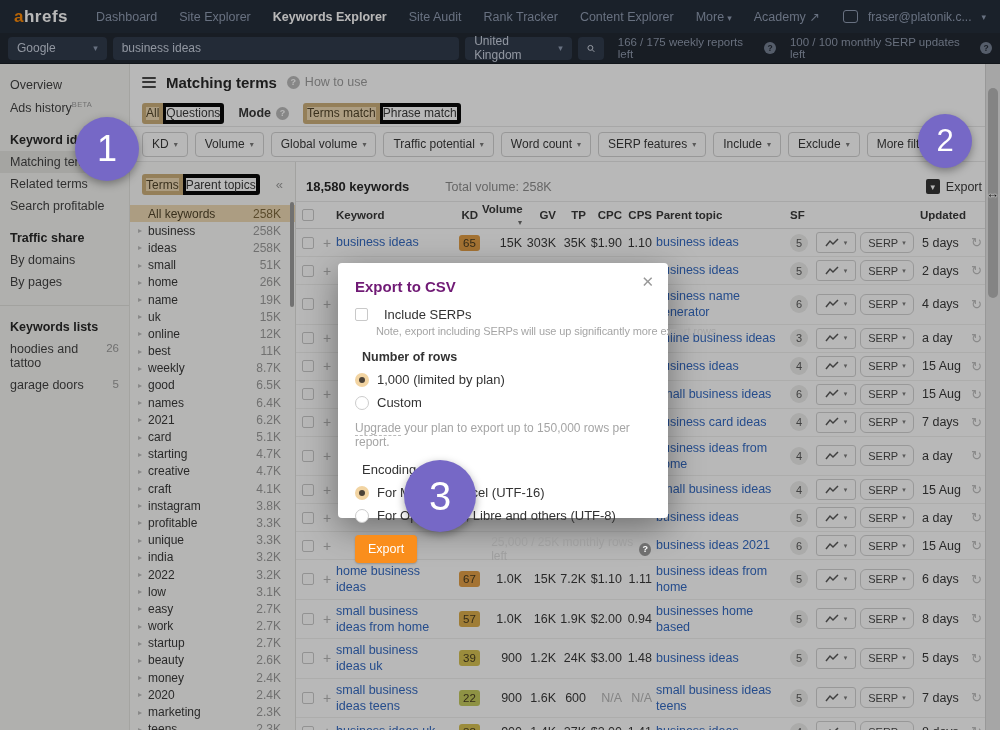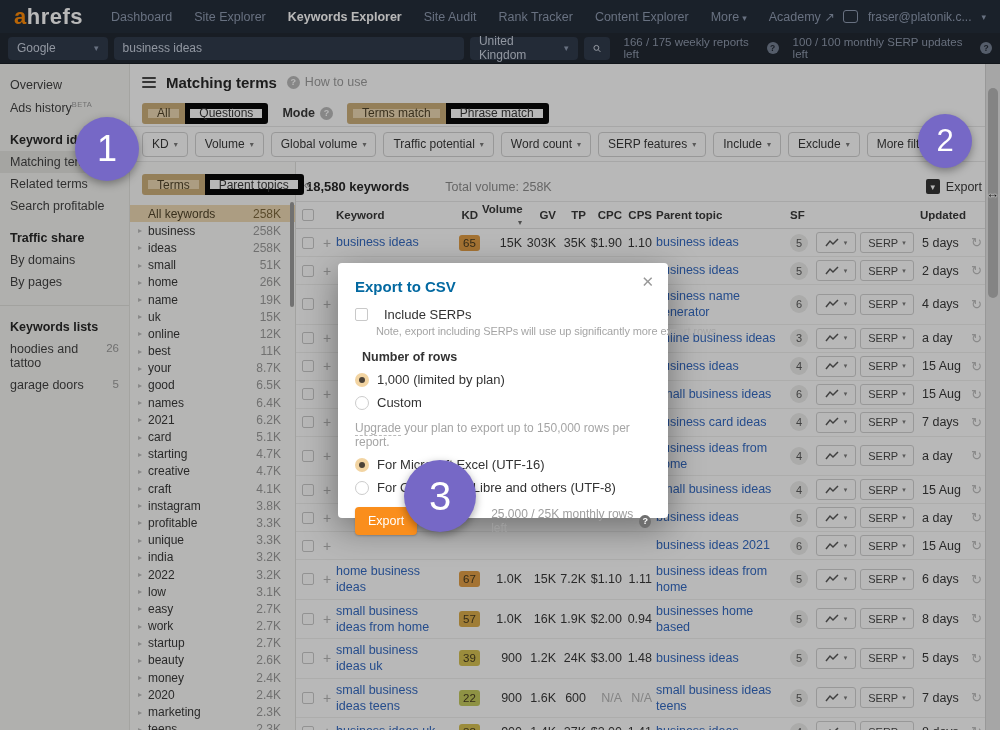--- a/index.html
+++ b/index.html
@@ -2,41 +2,41 @@
 <html><head>
 <meta charset="utf-8">
 <style>
   html,body{margin:0;padding:0;background:#222;}
   *{box-sizing:border-box;font-family:"Liberation Sans","DejaVu Sans",sans-serif;}
   .screen{position:relative;width:1000px;height:730px;overflow:hidden;background:#fff;}
 
   
   .topnav{position:absolute;left:0;top:0;width:1000px;height:33px;background:#1e2734;
     display:flex;align-items:center;padding:0 14px;}
-  .logo{font-size:22px;font-weight:bold;color:#fff;letter-spacing:.5px;margin-right:28px;}
+  .logo{font-size:17px;font-weight:bold;color:#fff;letter-spacing:.5px;margin-right:28px;}
   .logo .a{color:#ff8800;}
   .navitems{display:flex;align-items:center;gap:22px;}
   .navitem{font-size:12.5px;color:#8d9ab0;cursor:default;white-space:nowrap;}
   .navitem.active{color:#fff;font-weight:bold;}
   .navitem .caret{font-size:9px;margin-left:3px;}
   .nav-right{margin-left:auto;display:flex;align-items:center;gap:10px;}
   .msg-icon{width:15px;height:13px;border:1.5px solid #8d9ab0;border-radius:3px;}
   .account{font-size:12px;color:#8d9ab0;}
   .caret-dim{color:#8d9ab0;font-size:9px;}
 
   
   .searchrow{position:absolute;left:0;top:33px;width:1000px;height:31px;background:#1a212c;
     display:flex;align-items:center;padding:0 8px;border-bottom:1px solid #11161e;}
   .darkbox{background:#2a3547;border-radius:4px;height:23px;display:flex;align-items:center;
     color:#c8d0de;font-size:12px;padding:0 9px;}
   .engine-select{width:100px;justify-content:space-between;margin-right:6px;}
   .query-input{width:352px;margin-right:6px;}
   .country-select{width:108px;justify-content:space-between;margin-right:6px;}
   .search-btn{width:26px;justify-content:center;}
-  .quota-text{color:#8d98ab;font-size:11.5px;margin-left:14px;display:flex;align-items:center;}
+  .quota-text{color:#8d98ab;font-size:11.5px;margin-left:14px;display:flex;align-items:center;gap:5px;}
   .qmark{display:inline-flex;width:12px;height:12px;border-radius:50%;background:#717d90;color:#1a212c;
     font-size:8.5px;font-weight:bold;align-items:center;justify-content:center;}
 
   
   .sidebar{position:absolute;left:0;top:64px;width:130px;height:666px;background:#f4f4f1;
     border-right:1px solid #e2e2de;padding-top:10px;font-size:12.5px;}
   .side-item{padding:4px 10px;color:#3c3c3c;cursor:default;}
   .side-item.header{font-weight:bold;color:#222;margin-top:10px;}
   .side-item.active{background:#e4e4e0;}
   .side-item sup{font-size:7.5px;color:#999;letter-spacing:.3px;margin-top:20px;}
@@ -49,22 +49,22 @@
   .main-header{height:36px;display:flex;align-items:center;padding:0 12px;gap:10px;}
   .burger{display:inline-block;width:14px;}
   .burger span{display:block;height:2px;background:#444;margin:2.5px 0;border-radius:1px;}
   .page-title{font-size:15px;font-weight:bold;color:#222;}
   .help{display:flex;align-items:center;gap:5px;color:#9a9a9a;font-size:12.5px;}
   .qmark-light{display:inline-flex;width:13px;height:13px;border-radius:50%;background:#b9b9b9;color:#fff;
     font-size:9px;font-weight:bold;align-items:center;justify-content:center;}
 
   .tabsrow{height:26px;display:flex;align-items:center;padding:0 12px;gap:14px;}
   .chipgroup{display:flex;}
-  .chip{height:21px;display:flex;align-items:center;padding:0 9px;font-size:12px;color:#333;
-    border:6px solid #000000;background:#fff;cursor:default;white-space:nowrap;}
+  .chip{height:21px;display:flex;align-items:center;padding:0 0;font-size:12px;color:#333;
+    border:4px solid #000000;background:#fff;cursor:default;white-space:nowrap;}
   .chipgroup .chip:first-child{border-radius:3px 0 0 3px;}
   .chipgroup .chip:last-child{border-radius:0 3px 3px 0;margin-left:-1px;}
   .chip.active{background:#eed9b2;border-color:#ccae77;color:#4a3d22;z-index:1;}
   .mode-label{font-size:12.5px;font-weight:bold;color:#333;display:flex;align-items:center;gap:5px;}
 
   .filterrow{height:36px;border-top:1px solid #e7e7e7;border-bottom:1px solid #e7e7e7;
     display:flex;align-items:center;padding:0 12px;gap:7px;}
   .filterbtn{height:25px;border:1px solid #d2d2d2;border-radius:4px;background:#fff;
     font-size:12px;color:#333;padding:0 9px;display:flex;align-items:center;gap:5px;cursor:default;white-space:nowrap;}
   .filterbtn .caret{font-size:8px;color:#777;}
@@ -105,35 +105,35 @@
   .kwlink{color:#2e66c1;line-height:1.3;}
   .kd-badge{display:inline-block;min-width:21px;padding:0 2px;height:16px;line-height:16px;border-radius:3px;
     text-align:center;font-size:11.5px;color:#41351a;justify-self:end;margin-right:2px;}
   .num{text-align:right;padding-right:4px;white-space:nowrap;}
   .num.na{color:#b5b5b5;}
   .parentlink{color:#2e66c1;line-height:1.3;padding-right:6px;}
   .sf-badge{width:18px;height:18px;border-radius:50%;background:#ececeb;color:#555;font-size:11px;
     display:flex;align-items:center;justify-content:center;}
   .rowbtn{height:21px;border:1px solid #d2d2d2;border-radius:3px;background:#fff;display:flex;
     align-items:center;justify-content:center;gap:4px;font-size:11px;color:#444;width:40px;}
-  .rowbtn.serp{width:54px;font-size:11px;}
+  .rowbtn.serp{width:54px;font-size:11px;border-radius:6px;}
   .rowbtn .caret{font-size:7px;color:#777;}
   .refresh-icon{color:#bdbdbd;font-size:13px;text-align:center;}
   .hidden{visibility:hidden;}
 
   
   .page-scrollbar{position:absolute;right:0;top:64px;width:15px;height:666px;background:#e6e6e6;
     border-left:1px solid #d2d2d2;z-index:10;}
   .page-scrollthumb{position:absolute;left:2px;top:24px;width:10px;height:210px;background:#b5b5b5;border-radius:5px;}
 
   
   .overlay{position:absolute;inset:0;background:rgba(20,20,20,0.30);z-index:50;}
   .modal{position:absolute;left:338px;top:263px;width:330px;height:255px;background:#fff;border-radius:4px;
     box-shadow:0 10px 35px rgba(0,0,0,.4);z-index:60;padding:15px 17px;font-size:13px;color:#333;}
-  .modal-title{font-size:15px;font-weight:bold;color:#0369a1;}
+  .modal-title{font-size:15px;font-weight:bold;color:#701a75;}
   .modal-close{position:absolute;right:14px;top:10px;color:#999;font-size:15px;cursor:default;}
   .opt{display:flex;align-items:center;gap:8px;margin-top:8px;}
   .m-checkbox{width:13px;height:13px;border:1px solid #c9c9c9;border-radius:2px;background:#fff;flex:none;}
   .radio{width:14px;height:14px;border-radius:50%;border:1px solid #ccc;background:#fff;flex:none;}
   .radio.sel{border:none;background:#f2d4a2;position:relative;}
   .radio.sel::after{content:"";position:absolute;left:4px;top:4px;width:6px;height:6px;border-radius:50%;background:#4b4237;}
   .m-note{color:#a5a5a5;font-size:11px;letter-spacing:-0.1px;margin:3px 0 0 21px;white-space:nowrap;}
   .m-section{font-weight:bold;font-size:12.5px;margin-top:13px;padding-left:7px;}
   .m-section.normal{font-weight:normal;font-size:13px;}
   .m-upgrade{color:#a5a5a5;font-size:12px;margin-top:11px;}
@@ -345,21 +345,21 @@
     <span class="tname">online</span>
     <span class="tcount">12K</span>
   </div>
             <div class="term-row">
     <span class="tri">▸</span>
     <span class="tname">best</span>
     <span class="tcount">11K</span>
   </div>
             <div class="term-row">
     <span class="tri">▸</span>
-    <span class="tname">your</span>
+    <span class="tname">weekly</span>
     <span class="tcount">8.7K</span>
   </div>
             <div class="term-row">
     <span class="tri">▸</span>
     <span class="tname">good</span>
     <span class="tcount">6.5K</span>
   </div>
             <div class="term-row">
     <span class="tri">▸</span>
     <span class="tname">names</span>
@@ -913,20 +913,21 @@
     <div class="m-section">Number of rows</div>
     <div class="opt">
       <span class="radio sel"></span>
       <span>1,000 (limited by plan)</span>
     </div>
     <div class="opt">
       <span class="radio"></span>
       <span>Custom</span>
     </div>
     <div class="m-upgrade"><span class="dashed">Upgrade</span><span> your plan to export up to 150,000 rows per report.</span></div>
+    <div class="m-section normal">Encoding</div>
     <div class="opt">
       <span class="radio sel"></span>
       <span>For Microsoft Excel (UTF-16)</span>
     </div>
     <div class="opt">
       <span class="radio"></span>
       <span>For OpenOffice, Libre and others (UTF-8)</span>
     </div>
     <div class="modal-footer">
       <button class="export-primary">Export</button>

